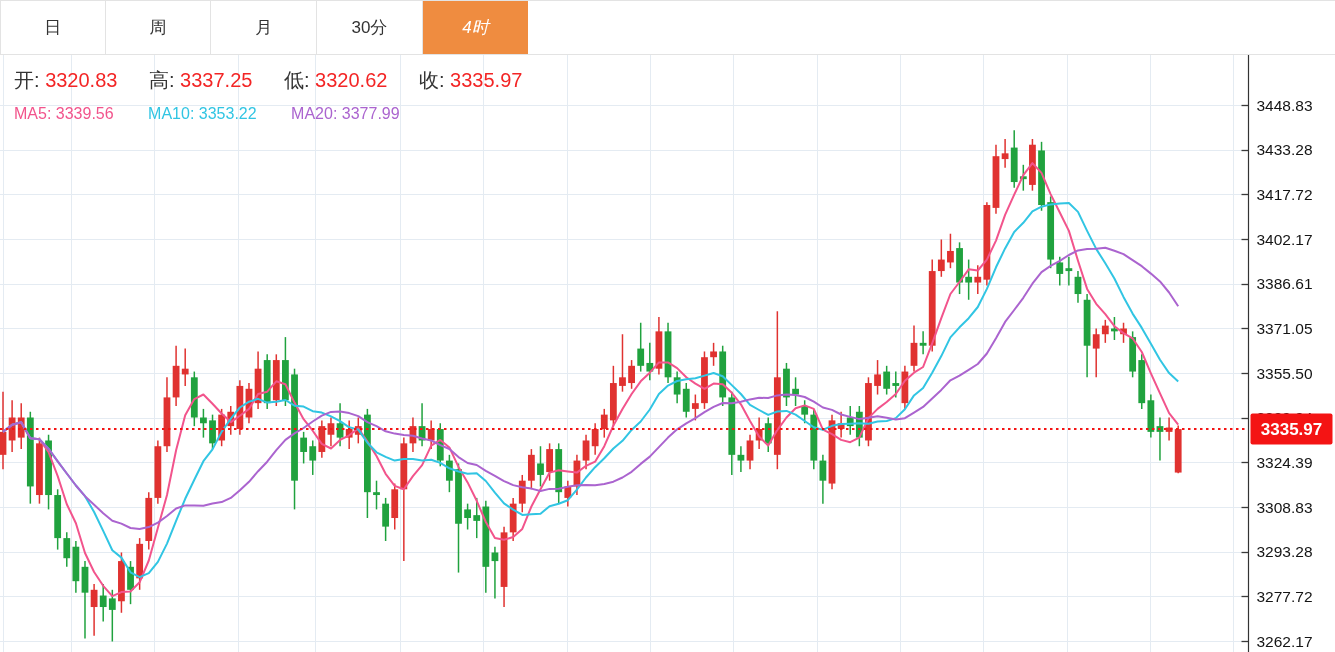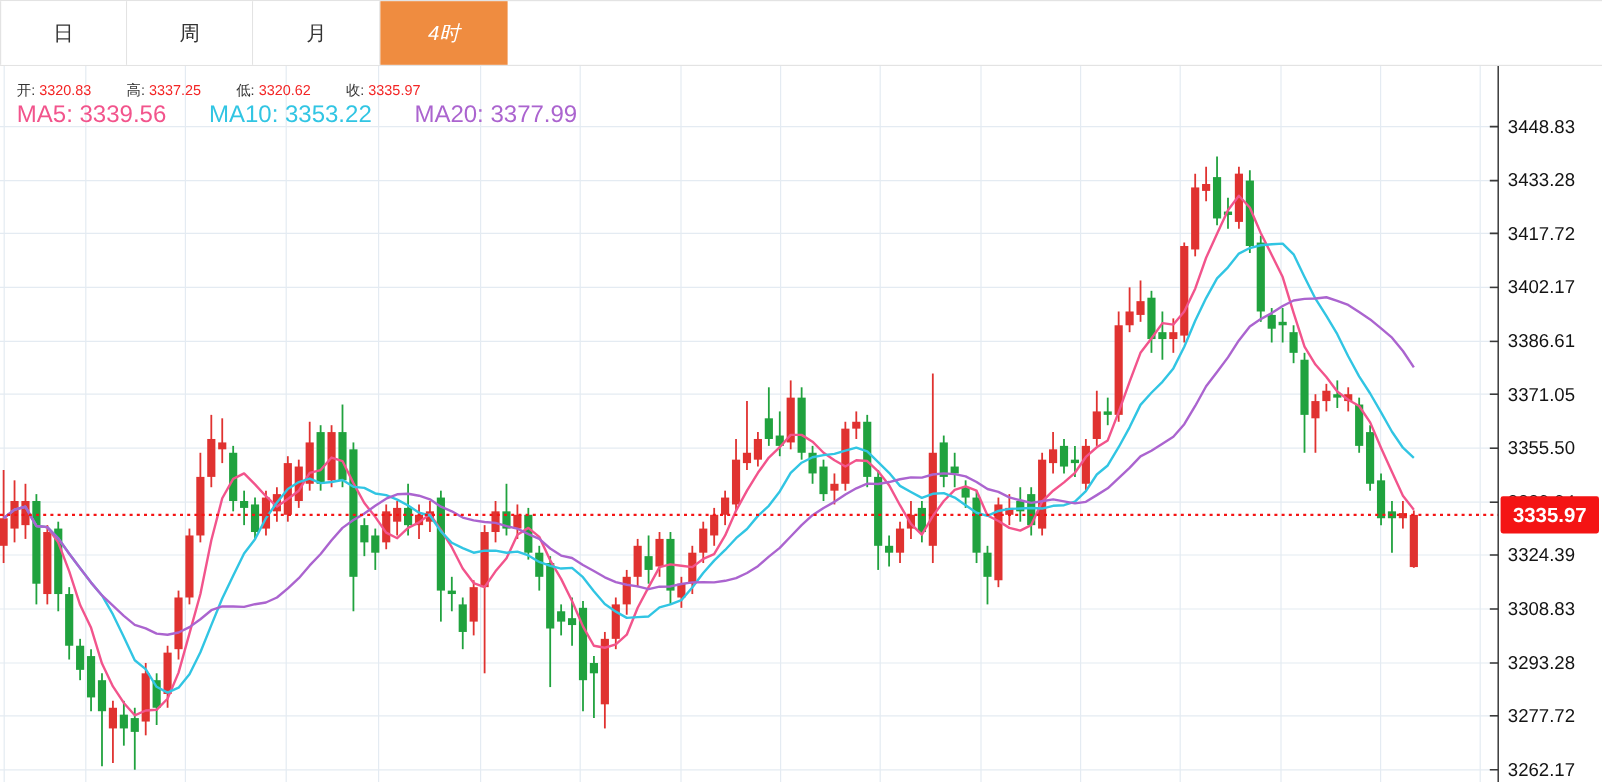--- a/index.html
+++ b/index.html
@@ -11,35 +11,36 @@
           border-bottom:1px solid #e3e3e3;box-sizing:border-box;}
   .tab{width:105.7px;height:100%;display:flex;align-items:center;justify-content:center;
        font-size:17px;color:#333;border-right:1px solid #e3e3e3;box-sizing:border-box;
        cursor:pointer;background:#fff;}
   .tab:first-child{border-left:1px solid #e3e3e3;}
   .tab.active{background:var(--accent);color:#fff;border-right:none;font-style:italic;}
   
   .chart{position:absolute;left:0;top:55px;width:1335px;height:597px;background:#fff;}
   .chart svg{position:absolute;left:0;top:0;}
   
-  .ohlc-bar{position:absolute;left:14px;top:12px;font-size:12px;color:#333;
+  .ohlc-bar{position:absolute;left:14px;top:12px;font-size:20px;color:#333;
             white-space:nowrap;pointer-events:none;}
   .ohlc-bar .val{color:var(--valred);margin-right:26px;}
-  .ma-bar{position:absolute;left:14px;top:30px;font-size:20px;white-space:nowrap;
+  .ma-bar{position:absolute;left:14px;top:50px;font-size:16px;white-space:nowrap;
           pointer-events:none;}
   .ma-bar .grp{margin-right:30px;}
   .ma5{color:var(--ma5);} .ma10{color:var(--ma10);} .ma20{color:var(--ma20);}
 </style>
 </head>
 <body>
 
 <div class="tabbar" id="tabbar">
     <div class="tab">日</div>
     <div class="tab">周</div>
     <div class="tab">月</div>
+    <div class="tab">30分</div>
     <div class="tab active">4时</div>
   </div>
 
 <div class="chart">
   <svg id="chart-svg" width="1335" height="597">
       <line x1="3.5" y1="0" x2="3.5" y2="597" stroke="#e4ebf2" stroke-width="1"></line>
       <line x1="71.5" y1="0" x2="71.5" y2="597" stroke="#e4ebf2" stroke-width="1"></line>
       <line x1="154.5" y1="0" x2="154.5" y2="597" stroke="#e4ebf2" stroke-width="1"></line>
       <line x1="238.5" y1="0" x2="238.5" y2="597" stroke="#e4ebf2" stroke-width="1"></line>
       <line x1="315.5" y1="0" x2="315.5" y2="597" stroke="#e4ebf2" stroke-width="1"></line>

